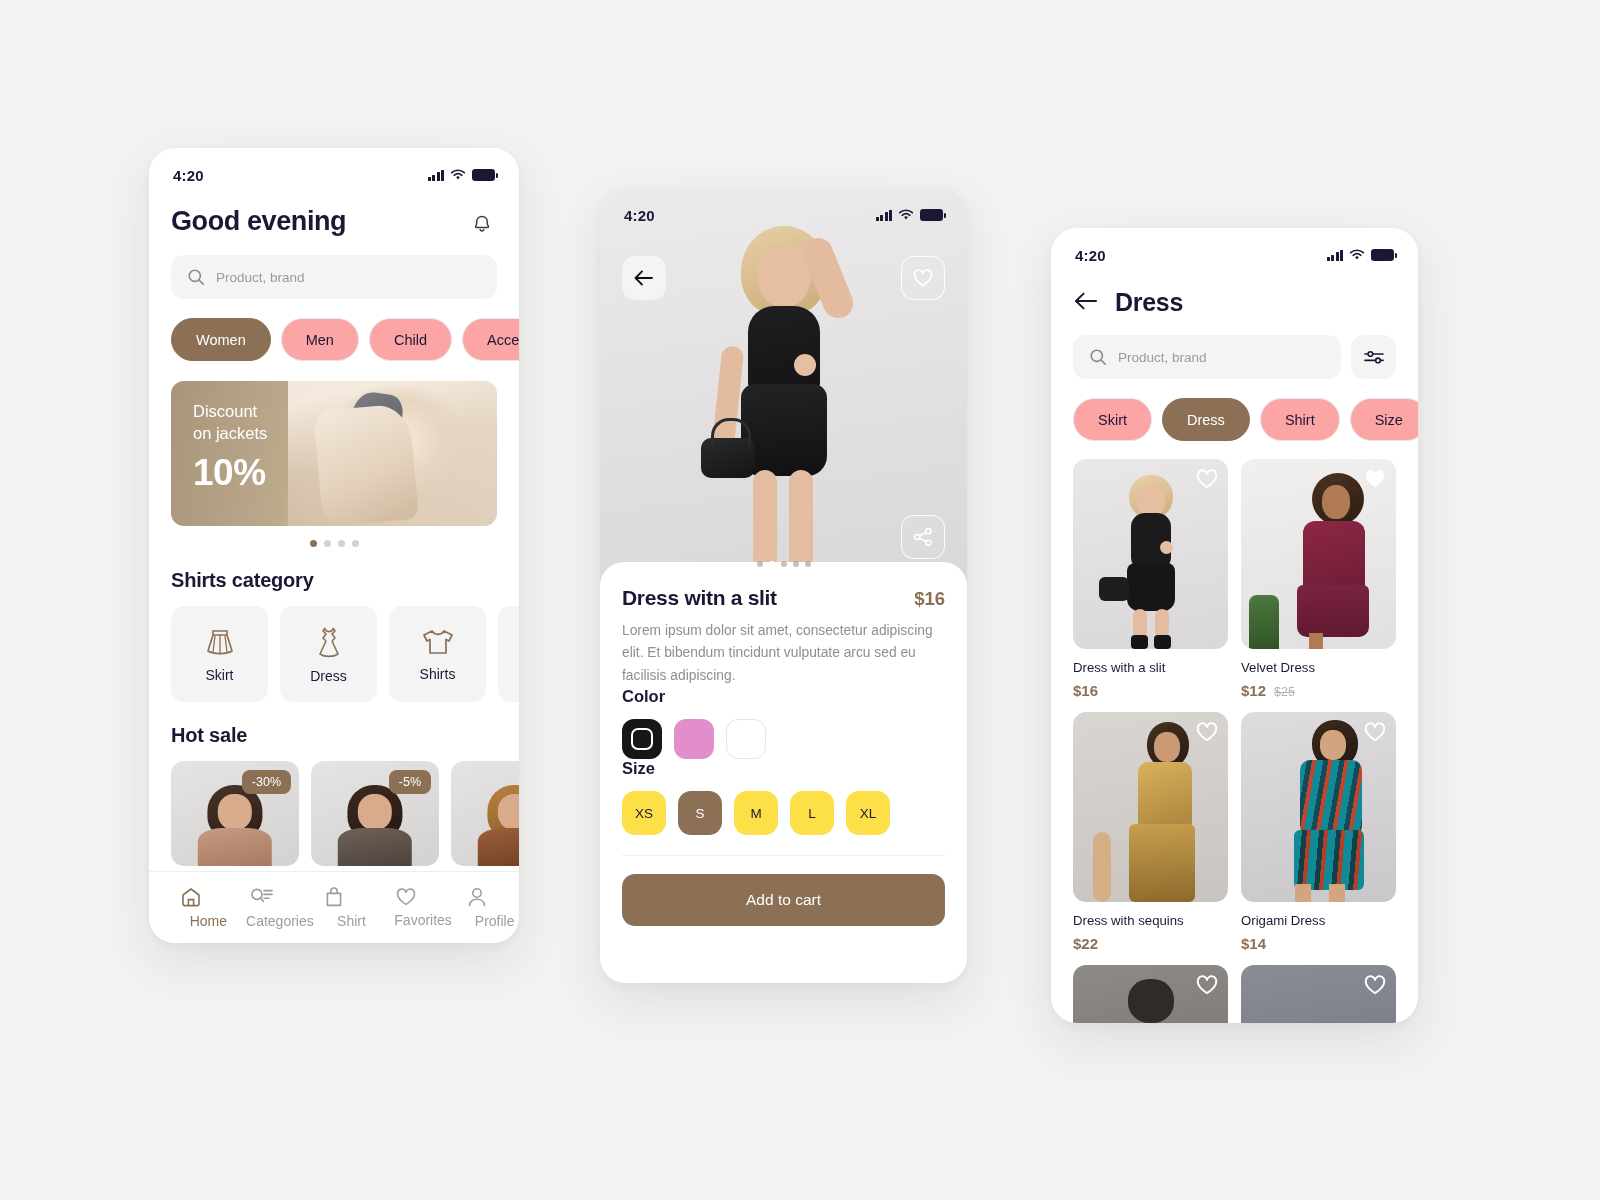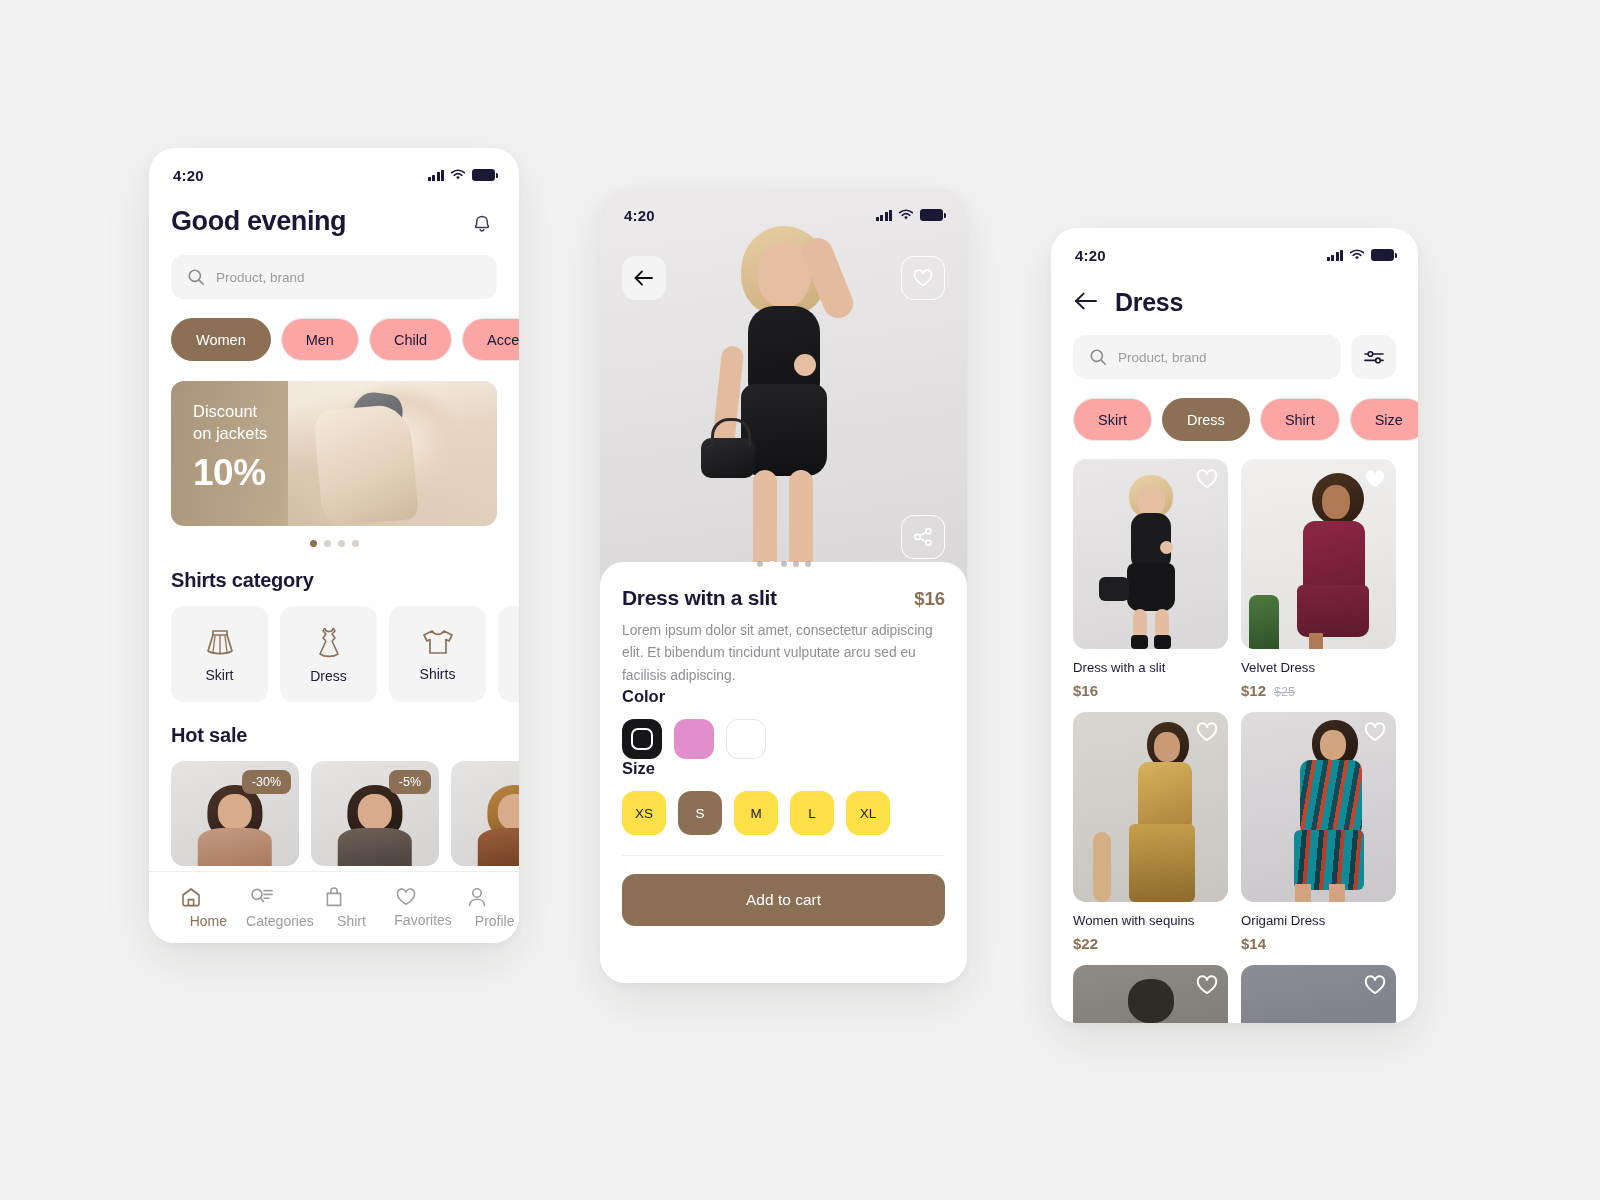--- a/index.html
+++ b/index.html
@@ -654,21 +654,21 @@
               <svg width="24" height="22" viewBox="0 0 22 20">
                 <path d="M11 17.4S2.6 12.4 2.6 7.2A4.2 4.2 0 0 1 11 5.4a4.2 4.2 0 0 1 8.4 1.8c0 5.2-8.4 10.2-8.4 10.2z" stroke="#ffffff" stroke-width="1.8" fill="none" stroke-linejoin="round"></path>
               </svg>
             </span>
             <span style="position:absolute;left:48%;top:10px;width:42px;height:46px;border-radius:48%;background:linear-gradient(160deg,#43301f,#281b11)"></span>
             <span style="position:absolute;left:52%;top:20px;width:26px;height:30px;border-radius:46%;background:#c99a74"></span>
             <span style="position:absolute;left:42%;top:50px;width:54px;height:70px;border-radius:10px;background:linear-gradient(160deg,#d8b25c,#a9813a)"></span>
             <span style="position:absolute;left:36%;top:112px;width:66px;height:78px;border-radius:6px;background:linear-gradient(175deg,#c79f4d,#8d6a2c)"></span>
             <span style="position:absolute;left:20px;top:120px;width:18px;height:70px;border-radius:9px;background:#d4ae85"></span>
           </div>
-          <div class="pname">Women with sequins</div>
+          <div class="pname">Dress with sequins</div>
           <div class="prow">
             <span class="pprice">$22</span>
             <span class="pold"></span>
           </div>
         </div>
 
         <div class="pcard">
           <div class="thumb t-bg-cool">
             <span class="heart">
               <svg width="24" height="22" viewBox="0 0 22 20">

